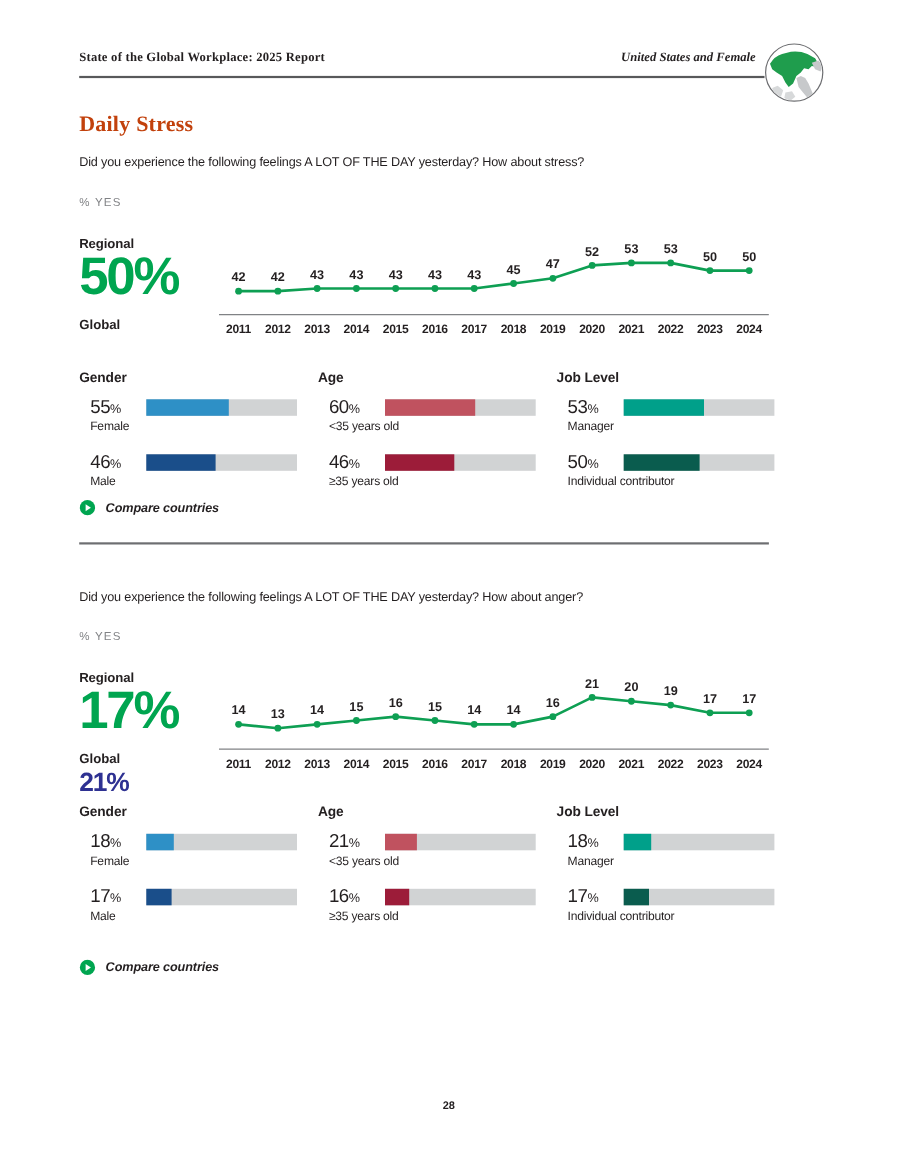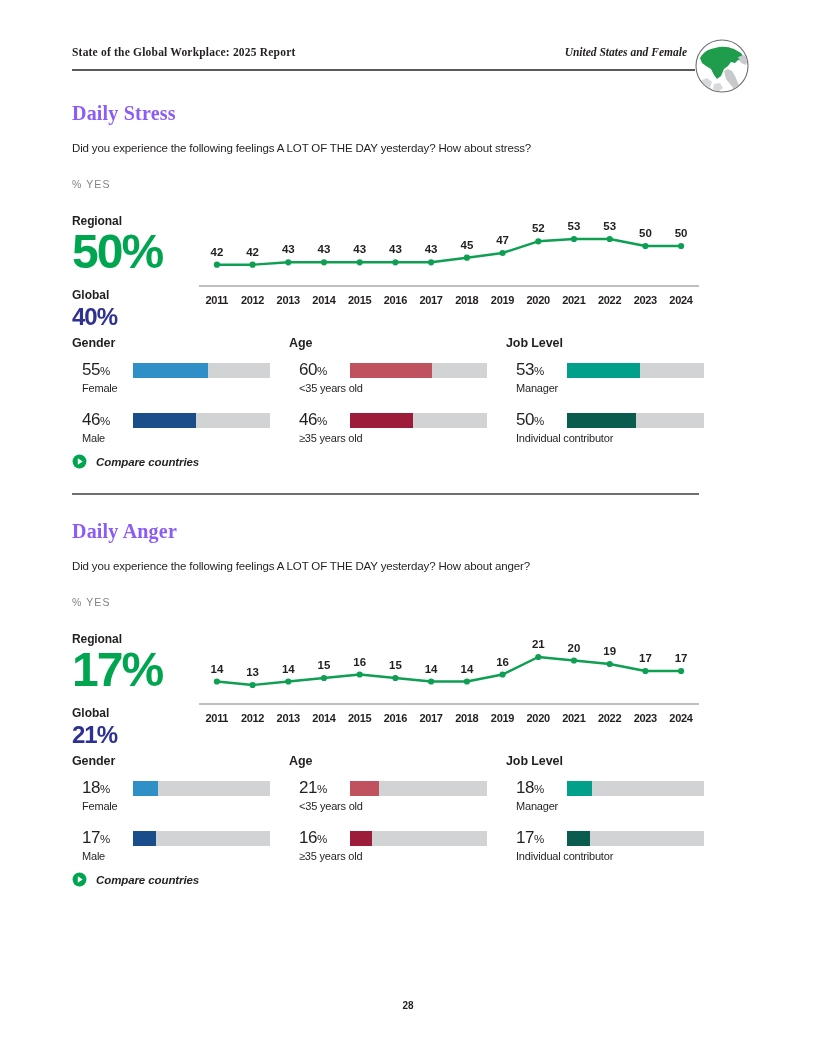--- a/index.html
+++ b/index.html
@@ -69,21 +69,21 @@
     height: 56px;
   }
 
   
   .section { position: absolute; left: 72px; width: 672px; }
 
   .sec-title {
     font-family: "Liberation Serif", serif;
     font-weight: 700;
     font-size: 20px;
-    color: #8b5cf6;
+    color: #c2410c;
     letter-spacing: .2px;
   }
   .sec-question {
     font-size: 11.5px;
     color: #231f20;
     margin-top: 17px;
     letter-spacing: -.15px;
   }
   .sec-pctyes {
     font-size: 10.5px;
@@ -245,21 +245,20 @@
   <div class="section" id="sec0" style="top:102px;">
     <div class="sec-title">Daily Stress</div>
     <div class="sec-question">Did you experience the following feelings A LOT OF THE DAY yesterday? How about stress?</div>
     <div class="sec-pctyes">% YES</div>
 
     <div style="position:relative; height:130px; margin-top:24px;">
       <div class="statblock">
         <div class="stat-label">Regional</div>
         <div class="stat-regional-value">50%</div>
         <div class="stat-global-label">Global</div>
-        <div class="stat-global-value">40%</div>
       </div>
 
       <div class="chart" id="chart0" style="left:127px; top:0; width:500px; height:110px;">
           <svg width="500" height="76" viewBox="0 0 500 76">
             <text x="17.9" y="41.7" text-anchor="middle" font-family="Liberation Sans, sans-serif" font-size="11.5" font-weight="700" fill="#231f20">42</text>
             <text x="53.6" y="41.7" text-anchor="middle" font-family="Liberation Sans, sans-serif" font-size="11.5" font-weight="700" fill="#231f20">42</text>
             <text x="89.3" y="39.3" text-anchor="middle" font-family="Liberation Sans, sans-serif" font-size="11.5" font-weight="700" fill="#231f20">43</text>
             <text x="125.0" y="39.3" text-anchor="middle" font-family="Liberation Sans, sans-serif" font-size="11.5" font-weight="700" fill="#231f20">43</text>
             <text x="160.7" y="39.3" text-anchor="middle" font-family="Liberation Sans, sans-serif" font-size="11.5" font-weight="700" fill="#231f20">43</text>
             <text x="196.4" y="39.3" text-anchor="middle" font-family="Liberation Sans, sans-serif" font-size="11.5" font-weight="700" fill="#231f20">43</text>
@@ -368,21 +367,20 @@
           <path d="M6.2 4.6 L11.4 8 L6.2 11.4 Z" fill="#ffffff"></path>
         </svg>
       </span>
       <span class="compare-label">Compare countries</span>
     </div>
   </div>
 
   <div class="divider" style="top:493px;"></div>
 
   <div class="section" id="sec1" style="top:520px;">
-    <div class="sec-title">Daily Anger</div>
     <div class="sec-question">Did you experience the following feelings A LOT OF THE DAY yesterday? How about anger?</div>
     <div class="sec-pctyes">% YES</div>
 
     <div style="position:relative; height:130px; margin-top:24px;">
       <div class="statblock">
         <div class="stat-label">Regional</div>
         <div class="stat-regional-value">17%</div>
         <div class="stat-global-label">Global</div>
         <div class="stat-global-value">21%</div>
       </div>

